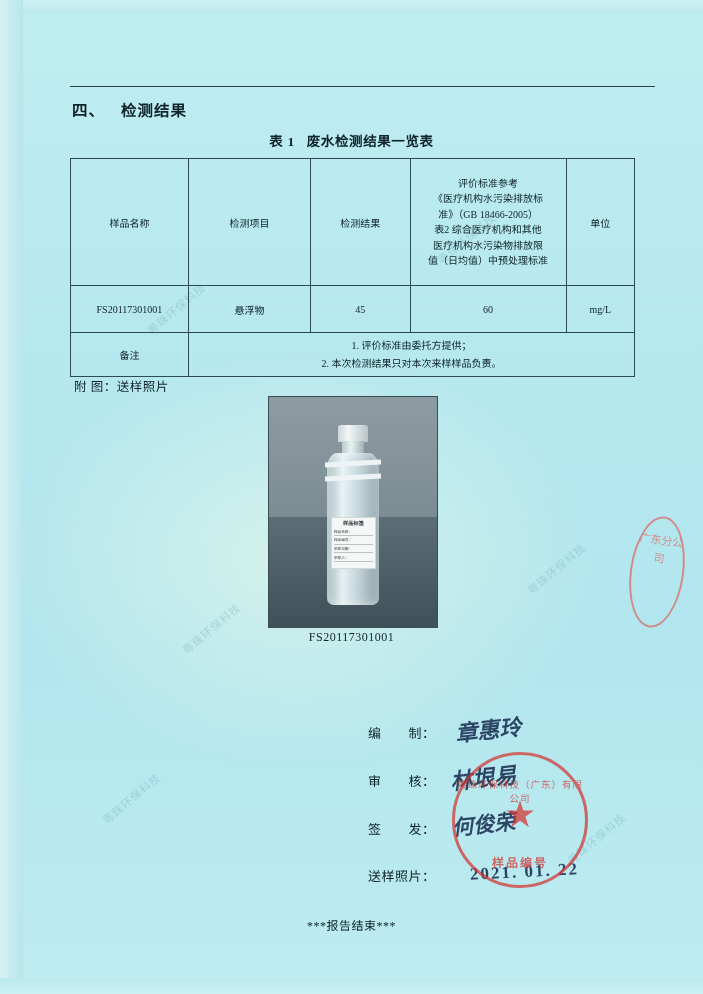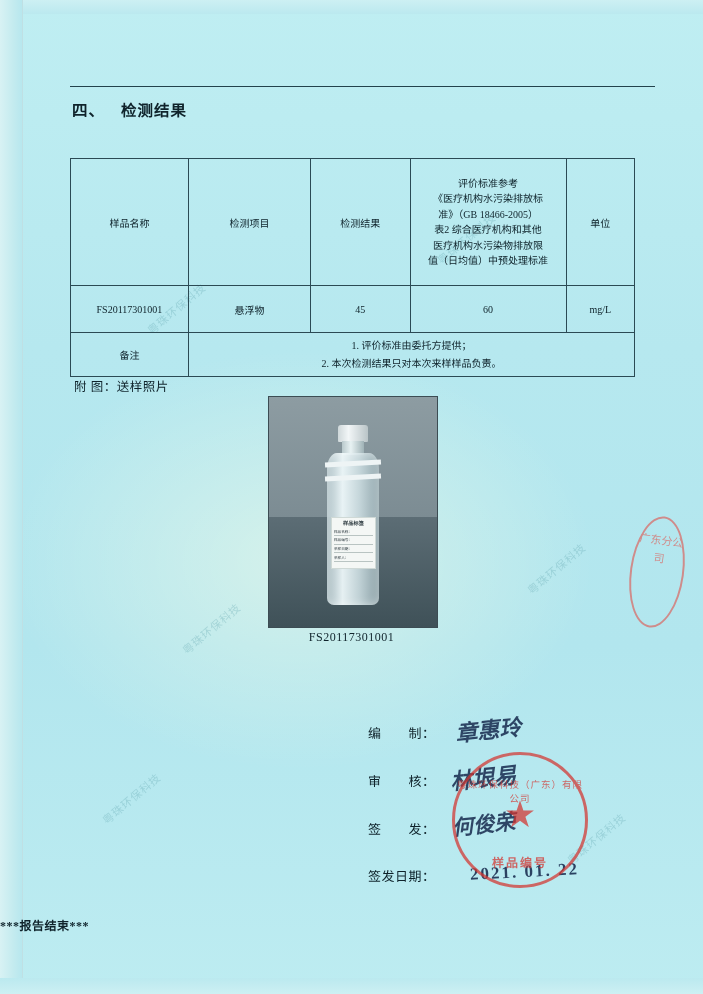--- a/index.html
+++ b/index.html
@@ -351,25 +351,24 @@
     font-size: 11px;
     transform: rotate(-40deg);
     white-space: nowrap;
     letter-spacing: 1px;
   }
 
   
   .report-end {
     position: absolute;
     left: 0; right: 0; top: 916px;
-    text-align: left;
+    text-align: center;
     font-size: 12px;
     color: #0f232b;
     letter-spacing: 0.5px;
-    font-weight: bold;
   }
   .page-no {
     position: absolute;
     left: 0; right: 0; top: 952px;
     text-align: center;
     font-size: 11.5px;
     color: #0f232b;
     letter-spacing: 1px;
     margin-top: 40px;
   }
@@ -390,20 +389,23 @@
     <div class="wm" style="left:520px; top:560px;">粤珠环保科技</div>
     <div class="wm" style="left:95px; top:790px;">粤珠环保科技</div>
     <div class="wm" style="left:560px; top:830px;">粤珠环保科技</div>
 
     <div class="header-rule"></div>
 
     <div class="section-title">
       <span class="num">四、</span><span>检测结果</span>
     </div>
 
+    <div class="table-caption">
+      <span class="cap-num">表 1</span><span>废水检测结果一览表</span>
+    </div>
 
     <table class="main">
       <tbody>
         <tr class="row-head">
           <td class="col-name">样品名称</td>
           <td class="col-item">检测项目</td>
           <td class="col-result">检测结果</td>
           <td class="col-std hdr-std">
             <div>评价标准参考</div>
             <div>《医疗机构水污染排放标</div>
@@ -456,21 +458,21 @@
     <div class="sig sig-1">
       <span class="lbl">编　　制：</span>
     </div>
     <div class="sig sig-2">
       <span class="lbl">审　　核：</span>
     </div>
     <div class="sig sig-3">
       <span class="lbl">签　　发：</span>
     </div>
     <div class="sig sig-4">
-      <span class="lbl">签发日期：</span>
+      <span class="lbl">送样照片：</span>
     </div>
 
     <div class="hand hand-1">章惠玲</div>
     <div class="hand hand-2">林垠易</div>
     <div class="hand hand-3">何俊荣</div>
     <div class="hand-date">2021. 01. 22</div>
 
     <div class="stamp-main">
       <div class="stamp-ring-text">粤珠环保科技（广东）有限公司</div>
       <div class="star">★</div>

